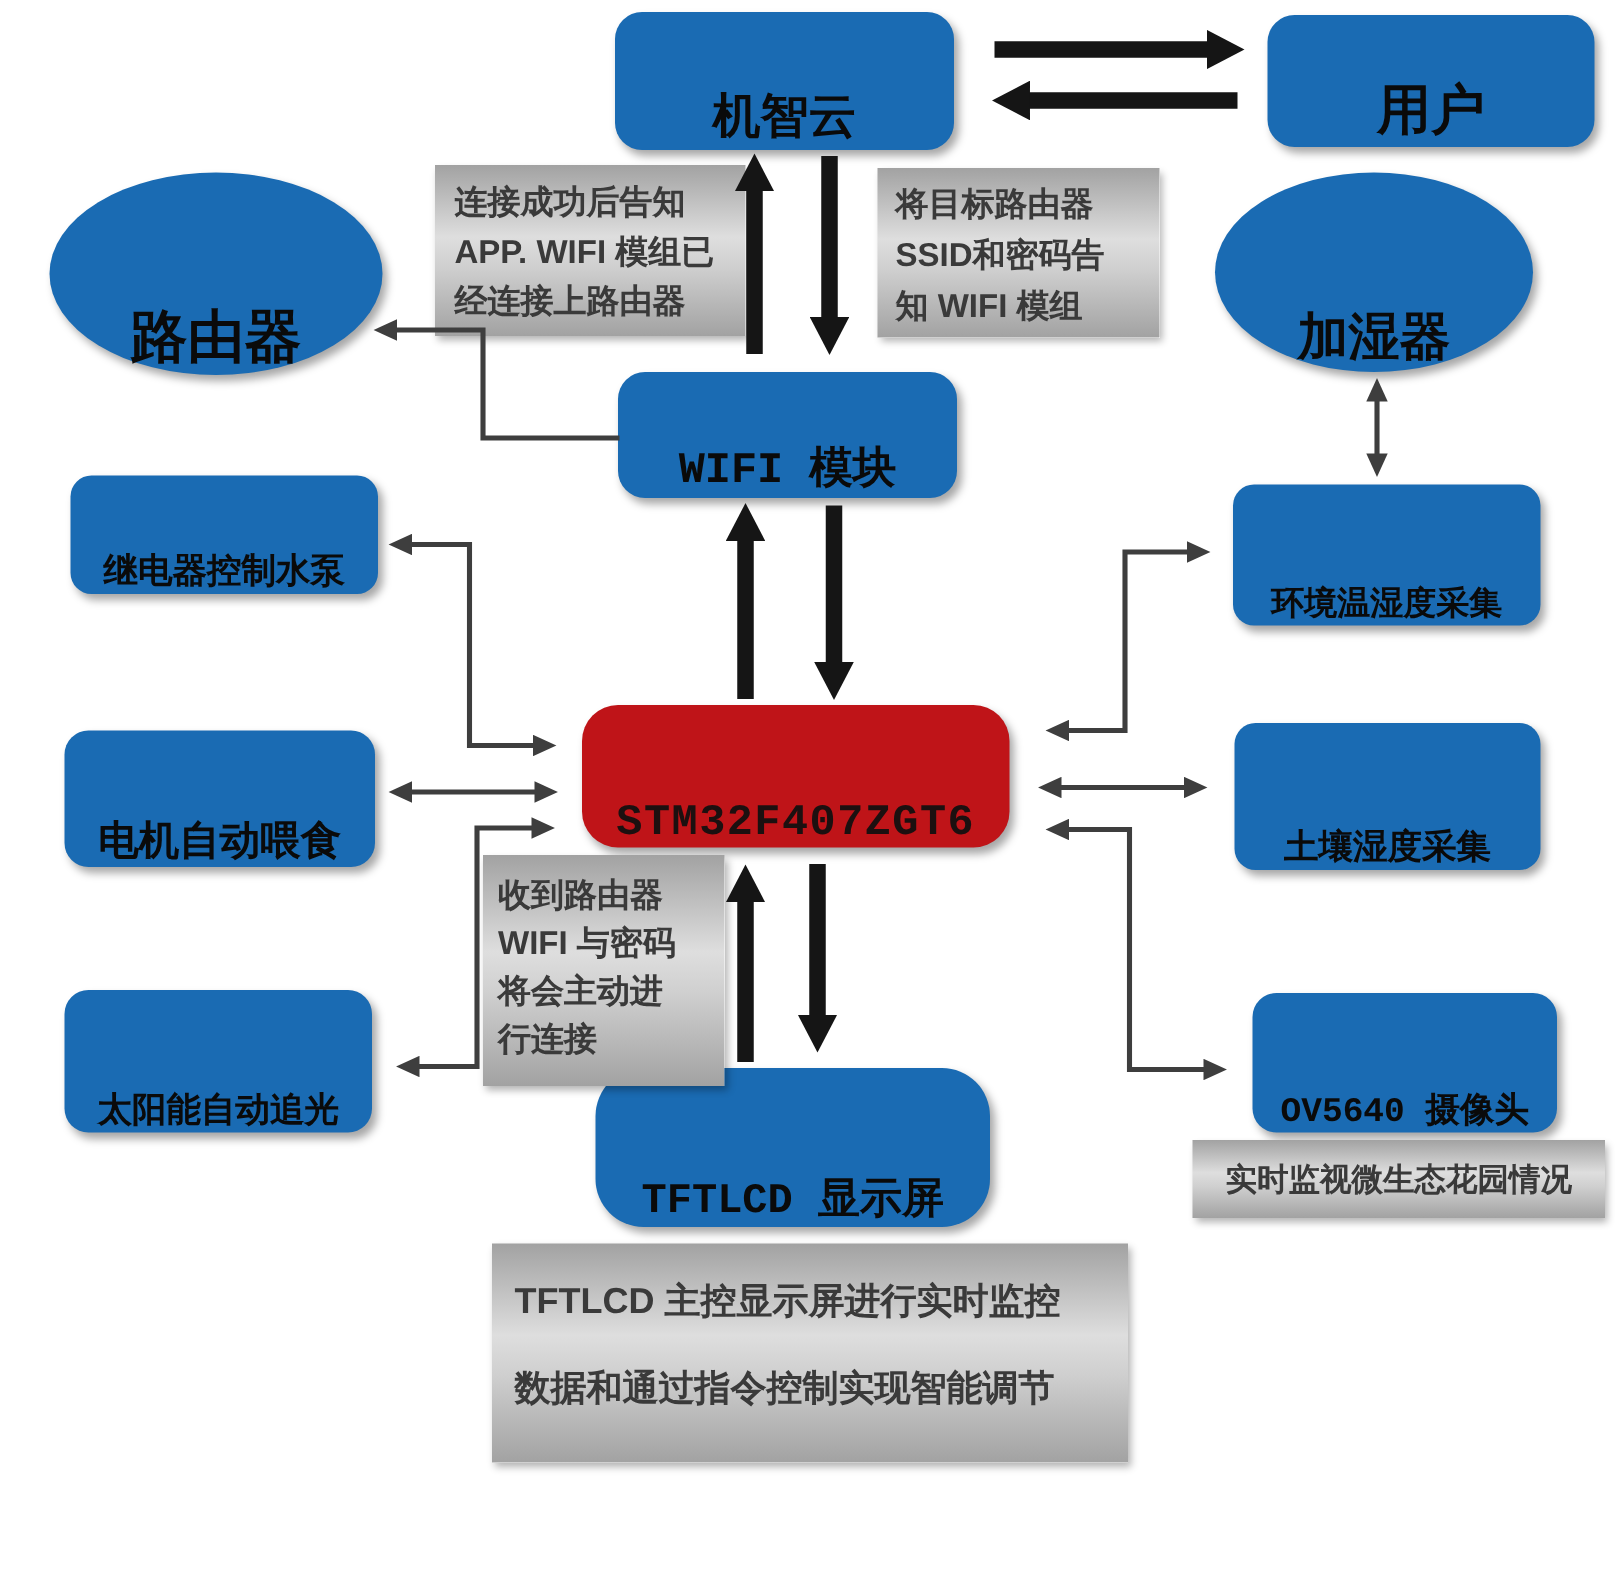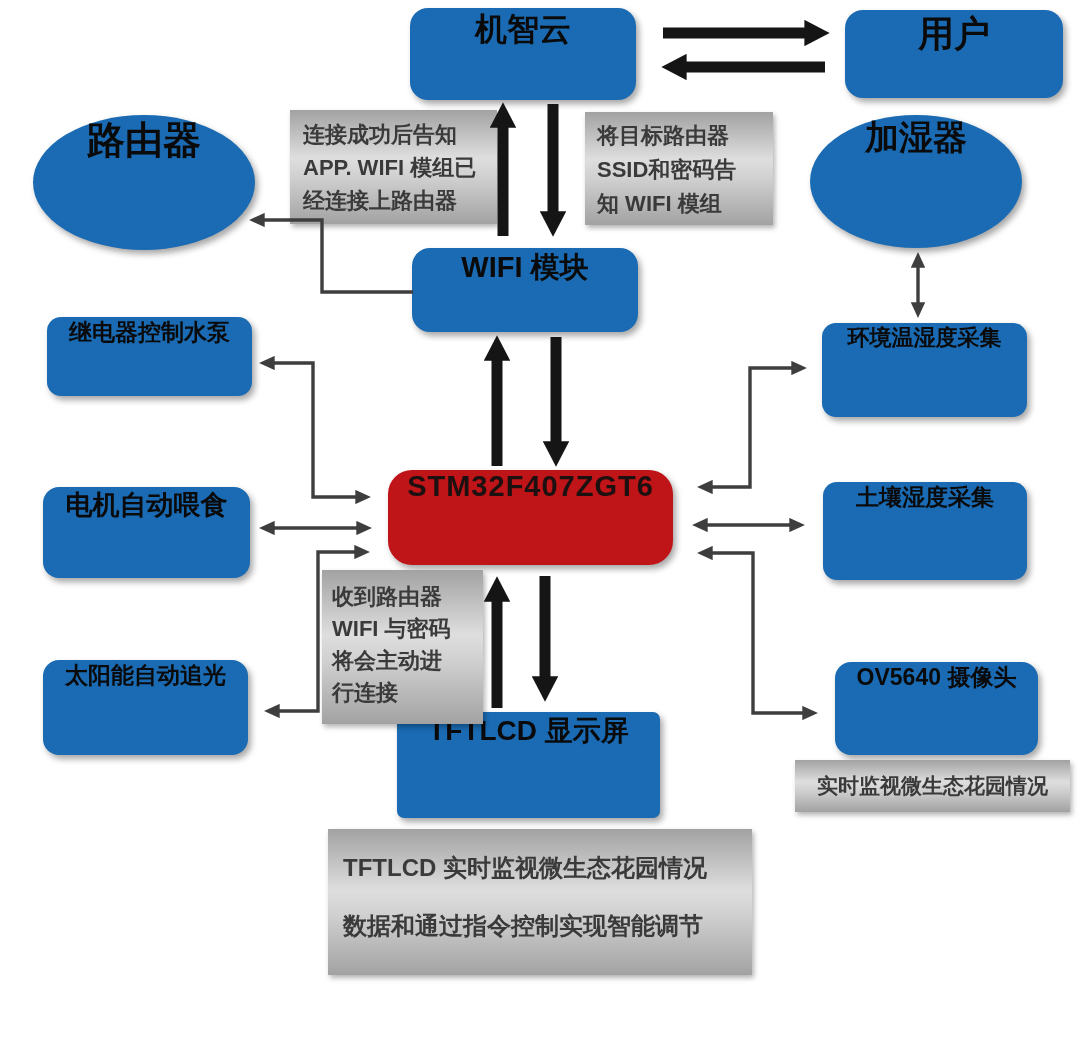--- a/index.html
+++ b/index.html
@@ -15,23 +15,23 @@
   .stage{
     position:relative;width:1080px;height:1046px;background:#ffffff;overflow:hidden;
     font-family:"Liberation Sans","DejaVu Sans",sans-serif;
   }
   .arrows{position:absolute;left:0;top:0;width:1080px;height:1046px;z-index:3;pointer-events:none;}
   .a-thick{fill:none;stroke:var(--arrow-thick);stroke-width:11;}
   .a-thin{fill:none;stroke:var(--arrow-thin);stroke-width:3.4;}
   .fill-thick{fill:var(--arrow-thick);}
   .fill-thin{fill:var(--arrow-thin);}
   .node{
-    position:absolute;z-index:2;display:flex;align-items:flex-start;justify-content:center;
+    position:absolute;z-index:2;display:flex;align-items:flex-end;justify-content:center;
     background:var(--node-fill);color:var(--node-text);font-weight:bold;
-    border-radius:18px;box-shadow:3px 4px 6px rgba(0,0,0,.35);text-align:center;white-space:nowrap;
+    border-radius:18px;box-shadow:3px 4px 6px rgba(0,0,0,.35);text-align:center;white-space:nowrap;font-family:Liberation Mono, monospace;
   }
   .node.ellipse{border-radius:50%;}
   .node.red{background:var(--mcu-fill);border-radius:24px;letter-spacing:1px;color:#1c1010;}
   .note{
     position:absolute;z-index:2;
     background:linear-gradient(180deg,#a2a2a2 0%,#dedede 42%,#cfcfcf 60%,#a2a2a2 100%);
     color:var(--note-text);font-weight:bold;box-shadow:2px 3px 5px rgba(0,0,0,.3);
   }
   .note .ln{white-space:nowrap;}
   .note.center-text{display:flex;align-items:center;justify-content:center;}
@@ -95,21 +95,21 @@
   </div>
   <div class="node" style="left:47px;top:317px;width:205px;height:79px;font-size:23px;border-radius:14px">
     <span>继电器控制水泵</span>
   </div>
   <div class="node" style="left:43px;top:487px;width:207px;height:91px;font-size:27px;border-radius:16px">
     <span>电机自动喂食</span>
   </div>
   <div class="node" style="left:43px;top:660px;width:205px;height:95px;font-size:23px;border-radius:16px">
     <span>太阳能自动追光</span>
   </div>
-  <div class="node" style="left:397px;top:712px;width:263px;height:106px;font-size:28px;border-radius:7px">
+  <div class="node" style="left:397px;top:712px;width:263px;height:106px;font-size:28px;border-radius:32px">
     <span>TFTLCD 显示屏</span>
   </div>
   <div class="node" style="left:822px;top:323px;width:205px;height:94px;font-size:22px;border-radius:14px">
     <span>环境温湿度采集</span>
   </div>
   <div class="node" style="left:823px;top:482px;width:204px;height:98px;font-size:23px;border-radius:14px">
     <span>土壤湿度采集</span>
   </div>
   <div class="node" style="left:835px;top:662px;width:203px;height:93px;font-size:23px;border-radius:16px">
     <span>OV5640 摄像头</span>
@@ -128,18 +128,18 @@
   <div class="note" style="left:322px;top:570px;width:151px;height:143px;font-size:22px;line-height:32px;padding-top:11px;padding-left:10px">
     <div class="ln">收到路由器</div>
     <div class="ln">WIFI 与密码</div>
     <div class="ln">将会主动进</div>
     <div class="ln">行连接</div>
   </div>
   <div class="note center-text" style="left:795px;top:760px;width:275px;height:52px;font-size:21px">
     <span>实时监视微生态花园情况</span>
   </div>
   <div class="note" style="left:328px;top:829px;width:409px;height:136px;font-size:24px;line-height:58px;padding-top:10px;padding-left:15px">
-    <div class="ln">TFTLCD 实时监视微生态花园情况</div>
+    <div class="ln">TFTLCD 主控显示屏进行实时监控</div>
     <div class="ln">数据和通过指令控制实现智能调节</div>
   </div>
 
 
 </div>
 
 </body></html>

